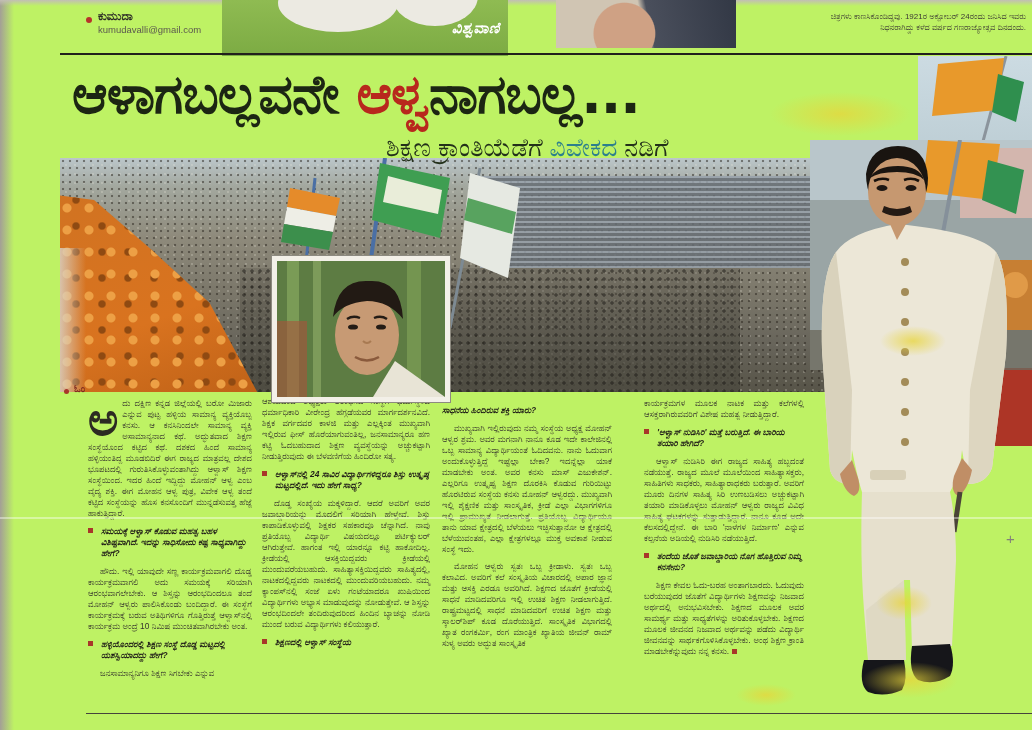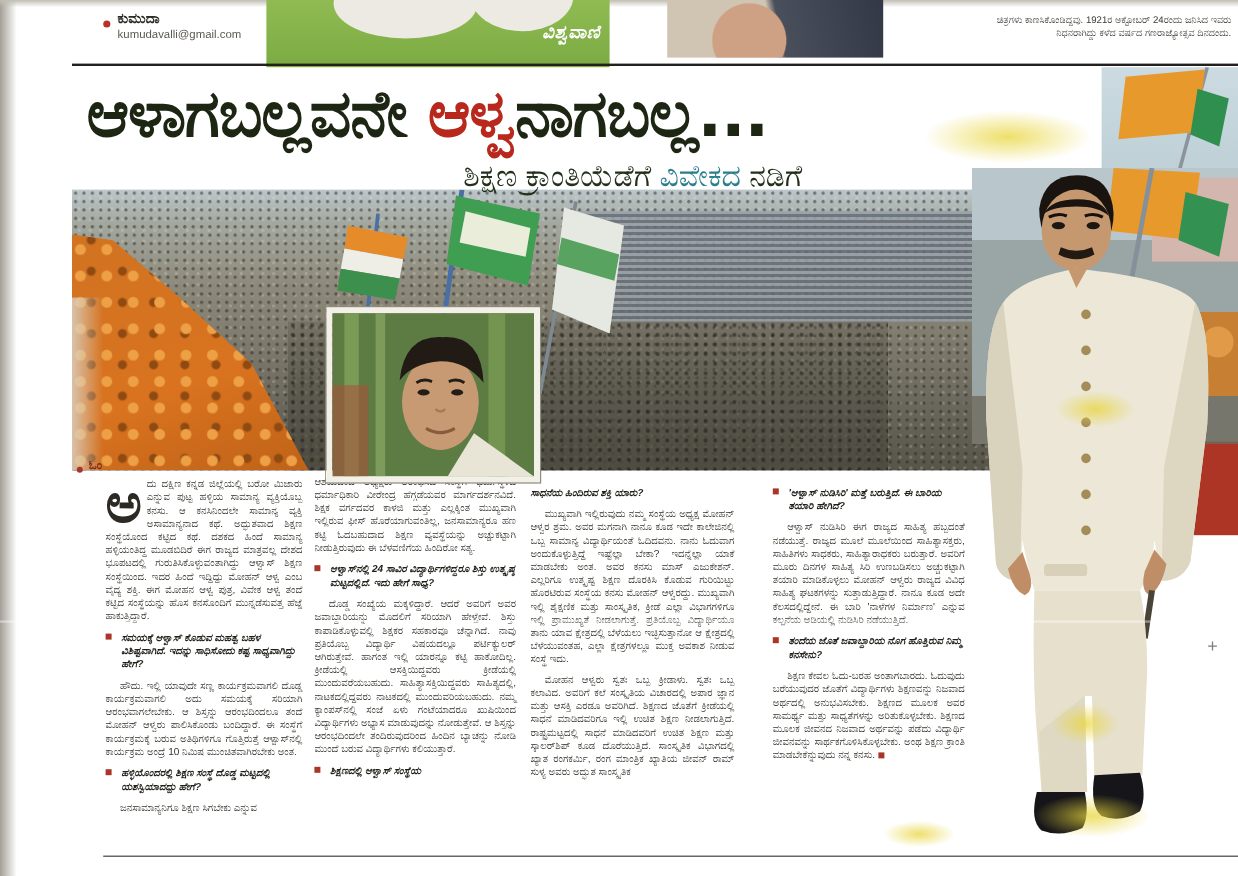--- a/index.html
+++ b/index.html
@@ -1,16 +1,16 @@
 <!DOCTYPE html>
 <html><head>
 <meta charset="utf-8">
 <style>
   html,body{margin:0;padding:0;background:#b9b6ae;}
-  #page{position:relative;width:1032px;height:730px;margin:0 auto;background:#ffffff;overflow:hidden;
+  #page{position:relative;width:1032px;height:730px;margin:0 auto;background:#bef264;overflow:hidden;
         font-family:"Liberation Sans",sans-serif;color:#33312c;}
   .abs{position:absolute;}
   
   .edge-left{left:0;top:0;width:14px;height:730px;background:linear-gradient(90deg,#a39f96,rgba(163,159,150,0));}
   .edge-top{left:0;top:0;width:1032px;height:6px;background:linear-gradient(180deg,#c2beb4,rgba(194,190,180,0));}
   
   .author-dot{left:86px;top:17px;width:6px;height:6px;border-radius:50%;background:#b8322a;}
   .author-name{left:98px;top:10px;font-size:11.5px;font-weight:bold;color:#2b2a26;}
   .author-email{left:98px;top:24px;font-size:9.5px;color:#5c594f;}
   .green-banner{left:222px;top:0;width:286px;height:56px;background:linear-gradient(180deg,#8fbb52,#7cab43);overflow:hidden;}
@@ -224,20 +224,21 @@
     <div class="q"><span class="sq"></span><span>ಶಿಕ್ಷಣದಲ್ಲಿ ಆಳ್ವಾಸ್ ಸಂಸ್ಥೆಯ</span></div>
   </div>
 
   <div class="col" style="left:442px;top:398px;width:170px;">
     <div class="q" style="padding-left:0;">ಸಾಧನೆಯ ಹಿಂದಿರುವ ಶಕ್ತಿ ಯಾರು?</div>
     <p>ಮುಖ್ಯವಾಗಿ ಇಲ್ಲಿರುವುದು ನಮ್ಮ ಸಂಸ್ಥೆಯ ಅಧ್ಯಕ್ಷ ಮೋಹನ್ ಆಳ್ವರ ಶ್ರಮ. ಅವರ ಮಗನಾಗಿ ನಾನೂ ಕೂಡ ಇದೇ ಕಾಲೇಜಿನಲ್ಲಿ ಒಬ್ಬ ಸಾಮಾನ್ಯ ವಿದ್ಯಾರ್ಥಿಯಂತೆ ಓದಿದವನು. ನಾನು ಓದುವಾಗ ಅಂದುಕೊಳ್ಳುತ್ತಿದ್ದೆ ಇಷ್ಟೆಲ್ಲಾ ಬೇಕಾ? ಇದನ್ನೆಲ್ಲಾ ಯಾಕೆ ಮಾಡಬೇಕು ಅಂತ. ಅವರ ಕನಸು ಮಾಸ್ ಎಜುಕೇಶನ್. ಎಲ್ಲರಿಗೂ ಉತ್ಕೃಷ್ಟ ಶಿಕ್ಷಣ ದೊರಕಿಸಿ ಕೊಡುವ ಗುರಿಯಿಟ್ಟು ಹೊರಟಿರುವ ಸಂಸ್ಥೆಯ ಕನಸು ಮೋಹನ್ ಆಳ್ವರದ್ದು. ಮುಖ್ಯವಾಗಿ ಇಲ್ಲಿ ಶೈಕ್ಷಣಿಕ ಮತ್ತು ಸಾಂಸ್ಕೃತಿಕ, ಕ್ರೀಡೆ ಎಲ್ಲಾ ವಿಭಾಗಗಳಿಗೂ ಇಲ್ಲಿ ಪ್ರಾಮುಖ್ಯತೆ ನೀಡಲಾಗುತ್ತೆ. ಪ್ರತಿಯೊಬ್ಬ ವಿದ್ಯಾರ್ಥಿಯೂ ತಾನು ಯಾವ ಕ್ಷೇತ್ರದಲ್ಲಿ ಬೆಳೆಯಲು ಇಚ್ಛಿಸುತ್ತಾನೋ ಆ ಕ್ಷೇತ್ರದಲ್ಲಿ ಬೆಳೆಯುವಂತಹ, ಎಲ್ಲಾ ಕ್ಷೇತ್ರಗಳಲ್ಲೂ ಮುಕ್ತ ಅವಕಾಶ ನೀಡುವ ಸಂಸ್ಥೆ ಇದು.</p>
     <p>ಮೋಹನ ಆಳ್ವರು ಸ್ವತಃ ಒಬ್ಬ ಕ್ರೀಡಾಳು. ಸ್ವತಃ ಒಬ್ಬ ಕಲಾವಿದ. ಅವರಿಗೆ ಕಲೆ ಸಂಸ್ಕೃತಿಯ ವಿಚಾರದಲ್ಲಿ ಅಪಾರ ಜ್ಞಾನ ಮತ್ತು ಆಸಕ್ತಿ ಎರಡೂ ಅವರಿಗಿದೆ. ಶಿಕ್ಷಣದ ಜೊತೆಗೆ ಕ್ರೀಡೆಯಲ್ಲಿ ಸಾಧನೆ ಮಾಡಿದವರಿಗೂ ಇಲ್ಲಿ ಉಚಿತ ಶಿಕ್ಷಣ ನೀಡಲಾಗುತ್ತಿದೆ. ರಾಷ್ಟ್ರಮಟ್ಟದಲ್ಲಿ ಸಾಧನೆ ಮಾಡಿದವರಿಗೆ ಉಚಿತ ಶಿಕ್ಷಣ ಮತ್ತು ಸ್ಕಾಲರ್‌ಶಿಪ್ ಕೂಡ ದೊರೆಯುತ್ತಿದೆ. ಸಾಂಸ್ಕೃತಿಕ ವಿಭಾಗದಲ್ಲಿ ಖ್ಯಾತ ರಂಗಕರ್ಮಿ, ರಂಗ ಮಾಂತ್ರಿಕ ಖ್ಯಾತಿಯ ಜೀವನ್ ರಾಮ್ ಸುಳ್ಯ ಅವರು ಅದ್ಭುತ ಸಾಂಸ್ಕೃತಿಕ</p>
   </div>
 
   <div class="col" style="left:644px;top:398px;width:160px;">
+    <p class="noind">ಕಾರ್ಯಕ್ರಮಗಳ ಮೂಲಕ ನಾಟಕ ಮತ್ತು ಕಲೆಗಳಲ್ಲಿ ಆಸಕ್ತರಾಗಿರುವವರಿಗೆ ವಿಶೇಷ ಮಹತ್ವ ನೀಡುತ್ತಿದ್ದಾರೆ.</p>
     <div class="q"><span class="sq"></span><span>'ಆಳ್ವಾಸ್ ನುಡಿಸಿರಿ' ಮತ್ತೆ ಬರುತ್ತಿದೆ. ಈ ಬಾರಿಯ ತಯಾರಿ ಹೇಗಿದೆ?</span></div>
     <p>ಆಳ್ವಾಸ್ ನುಡಿಸಿರಿ ಈಗ ರಾಜ್ಯದ ಸಾಹಿತ್ಯ ಹಬ್ಬದಂತೆ ನಡೆಯುತ್ತೆ. ರಾಜ್ಯದ ಮೂಲೆ ಮೂಲೆಯಿಂದ ಸಾಹಿತ್ಯಾಸಕ್ತರು, ಸಾಹಿತಿಗಳು ಸಾಧಕರು, ಸಾಹಿತ್ಯಾರಾಧಕರು ಬರುತ್ತಾರೆ. ಅವರಿಗೆ ಮೂರು ದಿನಗಳ ಸಾಹಿತ್ಯ ಸಿರಿ ಉಣಬಡಿಸಲು ಅಚ್ಚುಕಟ್ಟಾಗಿ ತಯಾರಿ ಮಾಡಿಕೊಳ್ಳಲು ಮೋಹನ್ ಆಳ್ವರು ರಾಜ್ಯದ ವಿವಿಧ ಸಾಹಿತ್ಯ ಘಟಕಗಳನ್ನು ಸುತ್ತಾಡುತ್ತಿದ್ದಾರೆ. ನಾನೂ ಕೂಡ ಅದೇ ಕೆಲಸದಲ್ಲಿದ್ದೇನೆ. ಈ ಬಾರಿ 'ನಾಳೆಗಳ ನಿರ್ಮಾಣ' ಎನ್ನುವ ಕಲ್ಪನೆಯ ಅಡಿಯಲ್ಲಿ ನುಡಿಸಿರಿ ನಡೆಯುತ್ತಿದೆ.</p>
     <div class="q"><span class="sq"></span><span>ತಂದೆಯ ಜೊತೆ ಜವಾಬ್ದಾರಿಯ ನೊಗ ಹೊತ್ತಿರುವ ನಿಮ್ಮ ಕನಸೇನು?</span></div>
     <p><span>ಶಿಕ್ಷಣ ಕೇವಲ ಓದು-ಬರಹ ಅಂತಾಗಬಾರದು. ಓದುವುದು ಬರೆಯುವುದರ ಜೊತೆಗೆ ವಿದ್ಯಾರ್ಥಿಗಳು ಶಿಕ್ಷಣವನ್ನು ನಿಜವಾದ ಅರ್ಥದಲ್ಲಿ ಅನುಭವಿಸಬೇಕು. ಶಿಕ್ಷಣದ ಮೂಲಕ ಅವರ ಸಾಮರ್ಥ್ಯ ಮತ್ತು ಸಾಧ್ಯತೆಗಳನ್ನು ಅರಿತುಕೊಳ್ಳಬೇಕು. ಶಿಕ್ಷಣದ ಮೂಲಕ ಜೀವನದ ನಿಜವಾದ ಅರ್ಥವನ್ನು ಪಡೆದು ವಿದ್ಯಾರ್ಥಿ ಜೀವನವನ್ನು ಸಾರ್ಥಕಗೊಳಿಸಿಕೊಳ್ಳಬೇಕು. ಅಂಥ ಶಿಕ್ಷಣ ಕ್ರಾಂತಿ ಮಾಡಬೇಕೆನ್ನುವುದು ನನ್ನ ಕನಸು.</span><span class="endsq"></span></p>
   </div>
 
   <div class="abs stain" style="left:880px;top:326px;width:66px;height:30px;z-index:8;"></div>
   <div class="abs stain" style="left:876px;top:586px;width:56px;height:34px;z-index:8;"></div>
   <div class="abs stain" style="left:862px;top:662px;width:96px;height:36px;z-index:8;"></div>
   <div class="abs stain" style="left:736px;top:684px;width:60px;height:22px;z-index:8;"></div>

